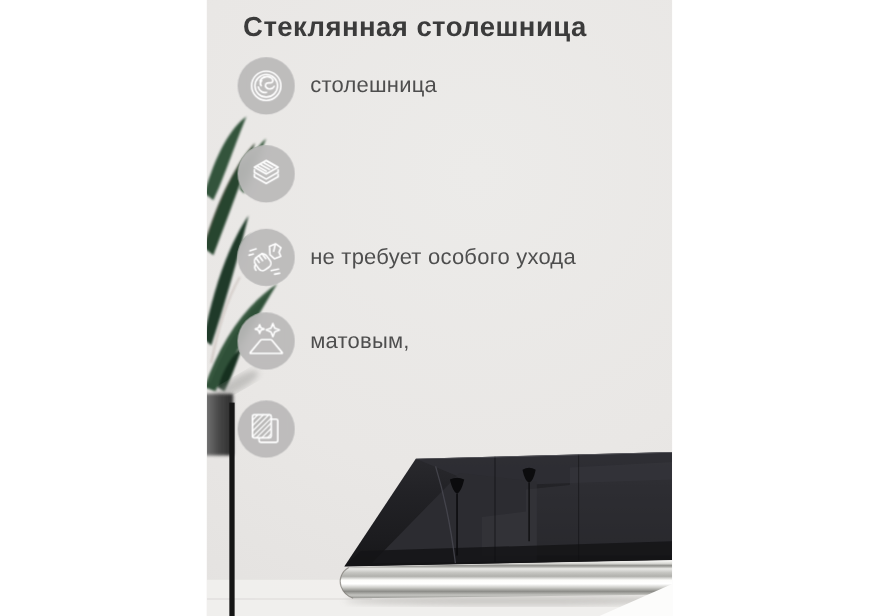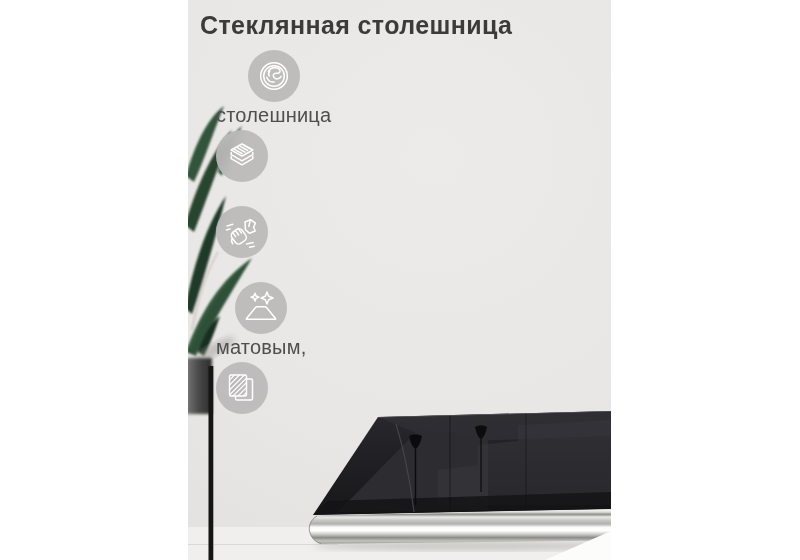--- a/index.html
+++ b/index.html
@@ -9,27 +9,27 @@
     font-family:"Liberation Sans","DejaVu Sans",sans-serif;
   }
   .canvas{position:relative;width:800px;height:560px;background:var(--page-bg,#ffffff);}
   
   .photo{
     position:absolute;left:188px;top:0;width:423px;height:560px;overflow:hidden;
     background:radial-gradient(130% 95% at 58% 28%, #ecebe9 0%, var(--wall,#e9e7e5) 52%, #e2e0de 100%);
   }
   .scene{position:absolute;left:0;top:0;width:423px;height:560px;display:block;}
   .title{
-    position:absolute;left:12px;top:11px;margin:0;
+    position:absolute;left:33px;top:11px;margin:0;
     font-size:25px;font-weight:700;letter-spacing:.4px;
     color:var(--title-text,#3b3b3b);white-space:nowrap;
   }
   .feature{
     position:absolute;left:28px;height:56px;
-    display:flex;align-items:center;gap:0;flex-direction:column;
+    display:flex;align-items:center;gap:14px;
   }
   .circle{
     width:52px;height:52px;border-radius:50%;flex:0 0 52px;
     background:rgba(186,185,184,.92);
     backdrop-filter:blur(4px);
     display:flex;align-items:center;justify-content:center;
   }
   .glyph{width:50px;height:50px;display:block;}
   .glyph .st{fill:none;stroke:var(--icon-glyph,#ffffff);stroke-width:1.5;stroke-linecap:round;stroke-linejoin:round;}
   .glyph .fillgray{fill:#bab9b8;stroke:var(--icon-glyph,#ffffff);stroke-width:1.5;stroke-linejoin:round;}
@@ -167,20 +167,24 @@
           <path class="st" d="M28,15 L33.5,12.6 L38.4,16.2 L36.6,20.2 L38.2,24 L32.4,26.2 L28.4,22.6 Z"></path>
           <path class="st" d="M33.2,13.2 L31.8,19.4"></path>
           <g transform="rotate(-36 21.5 30)">
             <rect class="st" x="15.8" y="22.8" width="12.6" height="13.8" rx="4.2"></rect>
             <path class="st" d="M19.4,22.8 V28 M22.8,22.8 V28.4 M26.2,22.8 V28.6"></path>
             <path class="st" d="M15.8,27.4 Q12.6,28.6 12.9,32"></path>
           </g>
           <path class="st" d="M10.2,19 L15.8,17.2 M9.4,23 L13.2,21.9 M29.6,37 L36.2,35.6 M32.6,40.2 L37.2,39.3"></path>
         </svg>
       </div>
+      <div class="lines">
+        <span class="ln">не требует особого ухода</span>
+        <span class="ln"></span>
+      </div>
     </div>
 
     <div class="feature" style="top:282px">
       <div class="circle">
         <svg class="glyph" viewBox="0 0 50 50">
           <path class="st" d="M10.5,35.5 L19.5,24.6 Q20.1,23.8 21.1,23.8 L28.9,23.8 Q29.9,23.8 30.5,24.6 L39.5,35.5 Q40,36.3 39,36.3 L11,36.3 Q10,36.3 10.5,35.5 Z"></path>
           <path class="st" d="M31,9 L32.7,13.3 L37,15 L32.7,16.7 L31,21 L29.3,16.7 L25,15 L29.3,13.3 Z"></path>
           <path class="st" d="M19,10.2 L20.1,13 L23,14.1 L20.1,15.2 L19,18 L17.9,15.2 L15,14.1 L17.9,13 Z"></path>
         </svg>
       </div>

